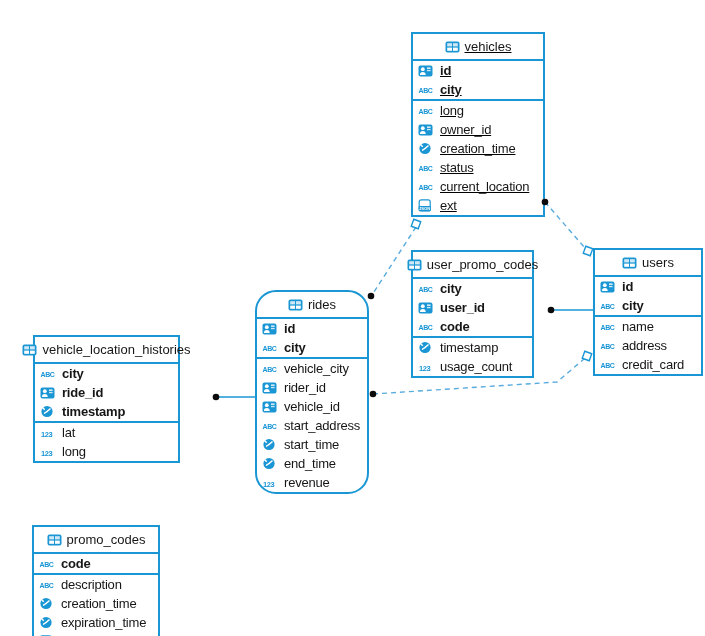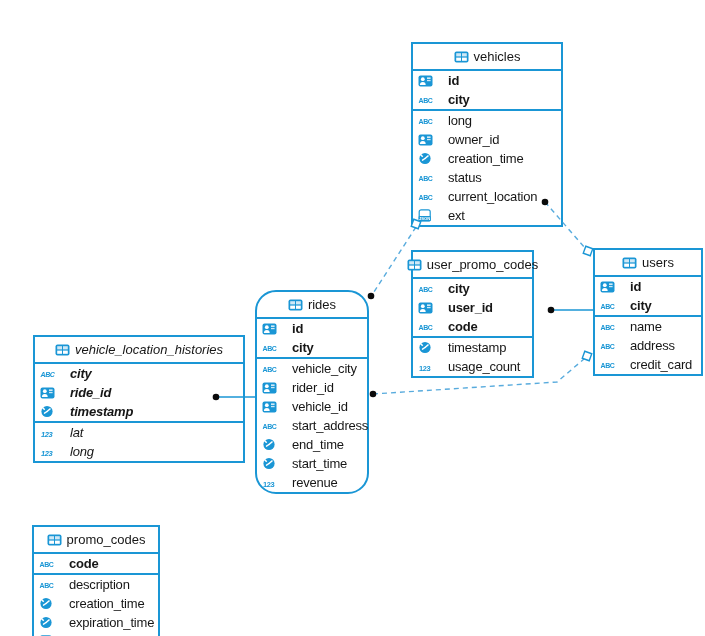--- a/index.html
+++ b/index.html
@@ -6,30 +6,30 @@
   html,body{margin:0;padding:0;background:#ffffff;}
   body{font-family:"Liberation Sans",sans-serif;}
   #canvas{position:relative;width:705px;height:636px;background:#ffffff;overflow:hidden;}
   #wires{position:absolute;left:0;top:0;z-index:2;pointer-events:none;}
   .table{position:absolute;background:#ffffff;border:2px solid var(--accent);z-index:1;box-sizing:border-box;}
   .thead{height:25px;display:flex;align-items:center;justify-content:center;gap:5px;
          font-size:13px;color:var(--text);}
   .section{border-top:2px solid var(--accent);}
   .trow{height:19px;display:flex;align-items:center;padding:0 6px 0 5px;
         font-size:13px;color:var(--text);}
-  .trow .lbl{margin-left:12px;white-space:nowrap;letter-spacing:-0.2px;}
+  .trow .lbl{margin-left:4px;white-space:nowrap;letter-spacing:-0.2px;}
   .trow.key .lbl{font-weight:bold;}
   .icon{display:flex;justify-content:flex-start;width:18px;flex:none;}
   .thead .icon{width:auto;}
 </style>
 </head>
 <body>
 
 <div id="canvas" style="width: 705px; height: 636px; background: rgb(255, 255, 255);">
-    <div class="table" style="left: 411px; top: 42px; width: 152px;">
+    <div class="table" style="left: 411px; top: 32px; width: 134px; text-decoration: underline;">
       <div class="thead">
         <span class="icon">
           <svg width="15" height="12" viewBox="0 0 15 12">
             <rect x="0.5" y="0.5" width="14" height="11" rx="2" fill="#1a96d5"></rect>
             <rect x="2.2" y="2.2" width="4.8" height="3.2" fill="#cfe8f6"></rect>
             <rect x="8" y="2.2" width="4.8" height="3.2" fill="#cfe8f6"></rect>
             <rect x="2.2" y="6.6" width="4.8" height="3.2" fill="#fff"></rect>
             <rect x="8" y="6.6" width="4.8" height="3.2" fill="#fff"></rect>
           </svg>
         </span>
@@ -322,44 +322,44 @@
         </div>
         <div class="trow">
           <span class="icon">
             <svg width="14" height="13" viewBox="0 0 14 13">
               <circle cx="7" cy="6.5" r="5.6" fill="#1a96d5"></circle>
               <path d="M7 6.5 L10.1 3.9" stroke="#fff" stroke-width="1.4" stroke-linecap="round"></path>
               <path d="M7 6.5 L4.5 8.2" stroke="#fff" stroke-width="1.4" stroke-linecap="round"></path>
               <path d="M2.3 2.3 L4.7 4.7" stroke="#fff" stroke-width="1.5"></path>
             </svg>
           </span>
+          <span class="lbl">start_time</span>
+        </div>
+        <div class="trow">
+          <span class="icon">
+            <svg width="14" height="13" viewBox="0 0 14 13">
+              <circle cx="7" cy="6.5" r="5.6" fill="#1a96d5"></circle>
+              <path d="M7 6.5 L10.1 3.9" stroke="#fff" stroke-width="1.4" stroke-linecap="round"></path>
+              <path d="M7 6.5 L4.5 8.2" stroke="#fff" stroke-width="1.4" stroke-linecap="round"></path>
+              <path d="M2.3 2.3 L4.7 4.7" stroke="#fff" stroke-width="1.5"></path>
+            </svg>
+          </span>
           <span class="lbl">end_time</span>
         </div>
         <div class="trow">
           <span class="icon">
-            <svg width="14" height="13" viewBox="0 0 14 13">
-              <circle cx="7" cy="6.5" r="5.6" fill="#1a96d5"></circle>
-              <path d="M7 6.5 L10.1 3.9" stroke="#fff" stroke-width="1.4" stroke-linecap="round"></path>
-              <path d="M7 6.5 L4.5 8.2" stroke="#fff" stroke-width="1.4" stroke-linecap="round"></path>
-              <path d="M2.3 2.3 L4.7 4.7" stroke="#fff" stroke-width="1.5"></path>
-            </svg>
-          </span>
-          <span class="lbl">start_time</span>
-        </div>
-        <div class="trow">
-          <span class="icon">
             <svg width="17" height="12" viewBox="0 0 17 12">
               <text x="1" y="9.5" font-family="Liberation Sans,sans-serif" font-size="7.5" font-weight="bold" fill="#1a96d5" letter-spacing="-0.4">123</text>
             </svg>
           </span>
           <span class="lbl">revenue</span>
         </div>
       </div>
     </div>
-    <div class="table" style="left: 33px; top: 335px; width: 212px; font-style: italic;">
+    <div class="table" style="left: 33px; top: 335px; width: 147px;">
       <div class="thead">
         <span class="icon">
           <svg width="15" height="12" viewBox="0 0 15 12">
             <rect x="0.5" y="0.5" width="14" height="11" rx="2" fill="#1a96d5"></rect>
             <rect x="2.2" y="2.2" width="4.8" height="3.2" fill="#cfe8f6"></rect>
             <rect x="8" y="2.2" width="4.8" height="3.2" fill="#cfe8f6"></rect>
             <rect x="2.2" y="6.6" width="4.8" height="3.2" fill="#fff"></rect>
             <rect x="8" y="6.6" width="4.8" height="3.2" fill="#fff"></rect>
           </svg>
         </span>

